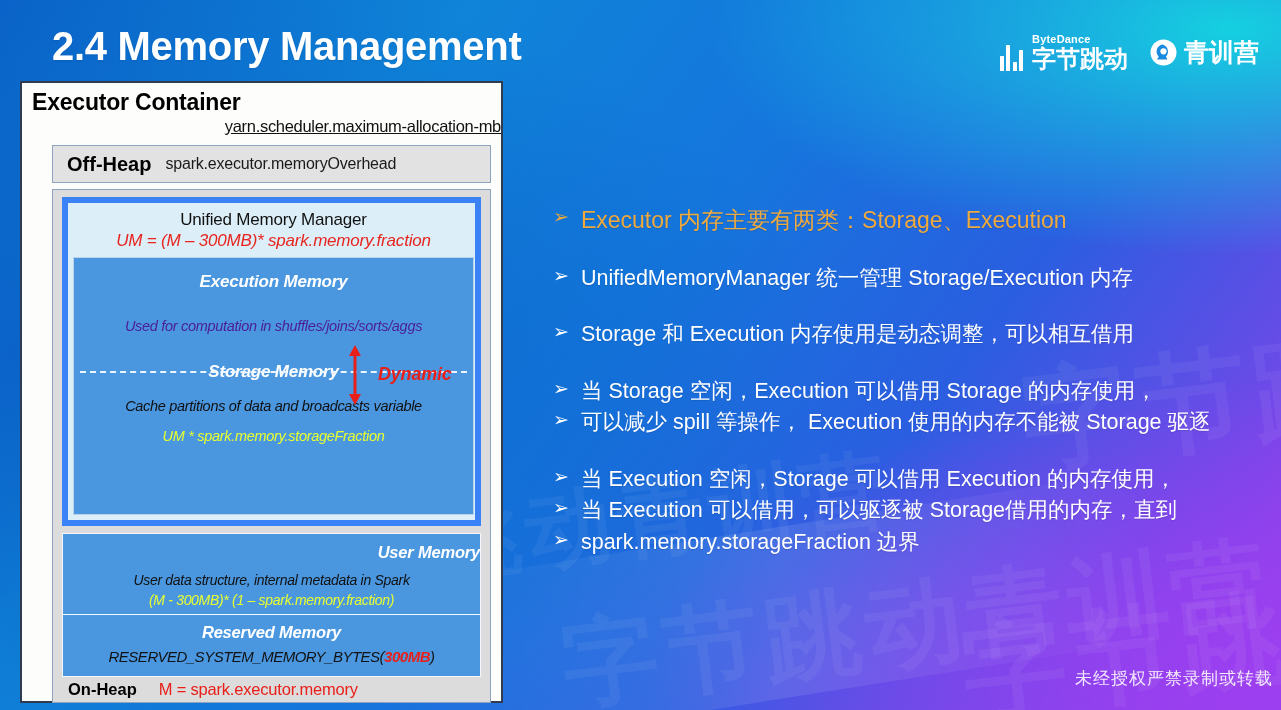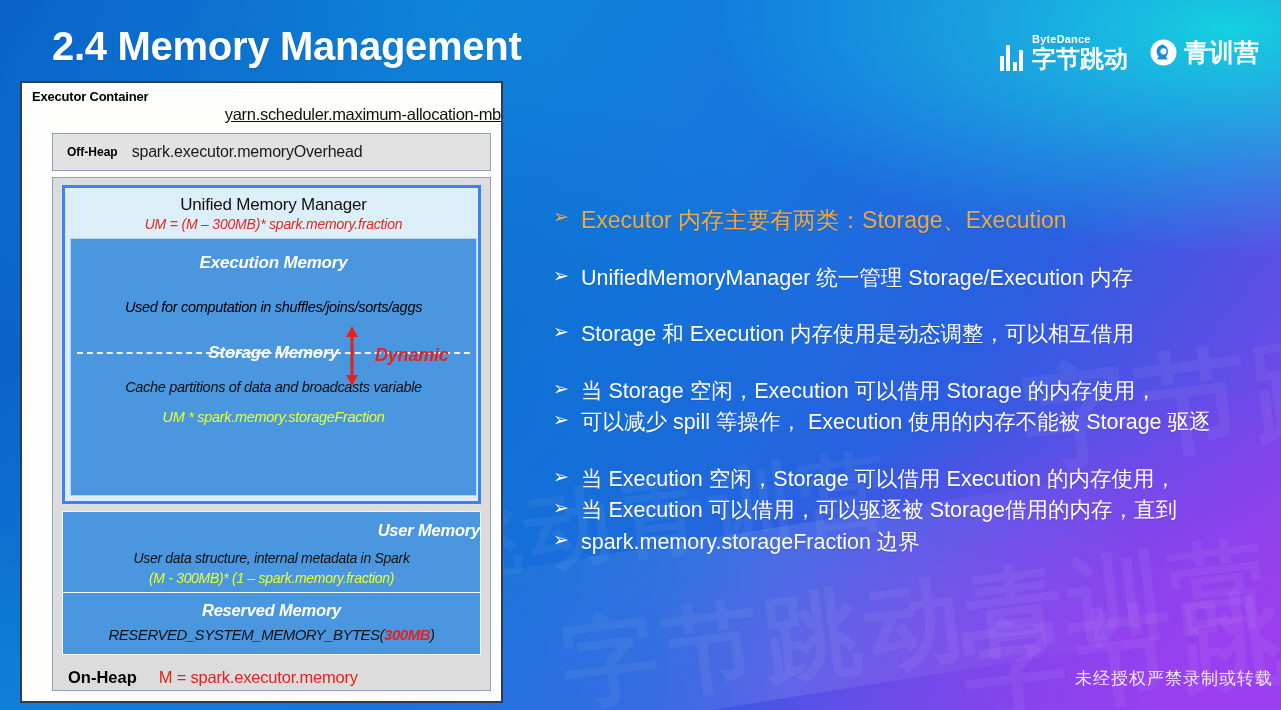--- a/index.html
+++ b/index.html
@@ -67,71 +67,71 @@
   .qxy-cn { font-size: 25px; font-weight: 700; color: #fff; }
 
   
   .diagram {
     position: absolute; left: 20px; top: 81px;
     width: 483px; height: 622px;
     background: #fdfdfb;
     border: 2px solid #2f3c4f;
   }
   .exec-title {
-    font-size: 13px; font-weight: 700; color: #000;
+    font-size: 23px; font-weight: 700; color: #000;
     margin: 6px 0 0 10px; letter-spacing: -0.2px;
   }
   .yarn-cfg {
     font-size: 16.5px; color: #111; text-decoration: underline;
     margin: 1px 0 0 10px; letter-spacing: -0.3px; text-align: right;
   }
 
   .offheap {
     margin: 9px 10px 0 30px;
     height: 38px;
     background: #e2e2e2;
     border: 1px solid #8fa3c0;
     display: flex; align-items: center; padding-left: 14px; gap: 14px;
   }
-  .offheap .k { font-size: 12px; font-weight: 700; color: #000; }
+  .offheap .k { font-size: 20px; font-weight: 700; color: #000; }
   .offheap .v { font-size: 16px; color: #1a1a1a; letter-spacing: -0.2px; }
 
   .onheap-box {
     margin: 6px 10px 0 30px;
     background: #dcdcdc;
     border: 1px solid #8fa3c0;
     padding: 7px 9px 0 9px;
     height: 514px;
     position: relative;
   }
 
   .umm {
     background: #dceef8;
-    border: 3px solid #3b82f6;
+    border: 6px solid #3b82f6;
     padding: 7px 1px 5px 5px;
   }
   .umm-title { text-align: center; font-size: 17px; color: #111; letter-spacing: -0.2px; }
   .umm-formula {
-    text-align: center; font-size: 14px; color: #e8251f;
+    text-align: center; font-size: 17px; color: #e8251f;
     font-style: italic; margin-top: 1px; letter-spacing: -0.2px;
   }
 
   .exec-store {
     margin-top: 6px;
     background: #4a97e0;
     border: 1px solid #b9d3ea;
     position: relative;
     height: 258px;
   }
   .em-title {
     text-align: center; color: #ffffff; font-size: 17px;
     font-style: italic; font-weight: 600; padding-top: 14px; letter-spacing: -0.2px;
   }
   .em-desc {
-    text-align: center; color: #000000; font-size: 14.5px;
+    text-align: center; color: #4c1d95; font-size: 14.5px;
     font-style: italic; margin-top: 26px; letter-spacing: -0.3px;
   }
   .dash-line {
     position: absolute; left: 6px; right: 6px; top: 113px;
     border-top: 2px dashed #eaf4ff; height: 0;
   }
   .sm-title {
     text-align: center; color: #ffffff; font-size: 17px;
     font-style: italic; font-weight: 600; margin-top: 28px; letter-spacing: -0.2px;
   }

